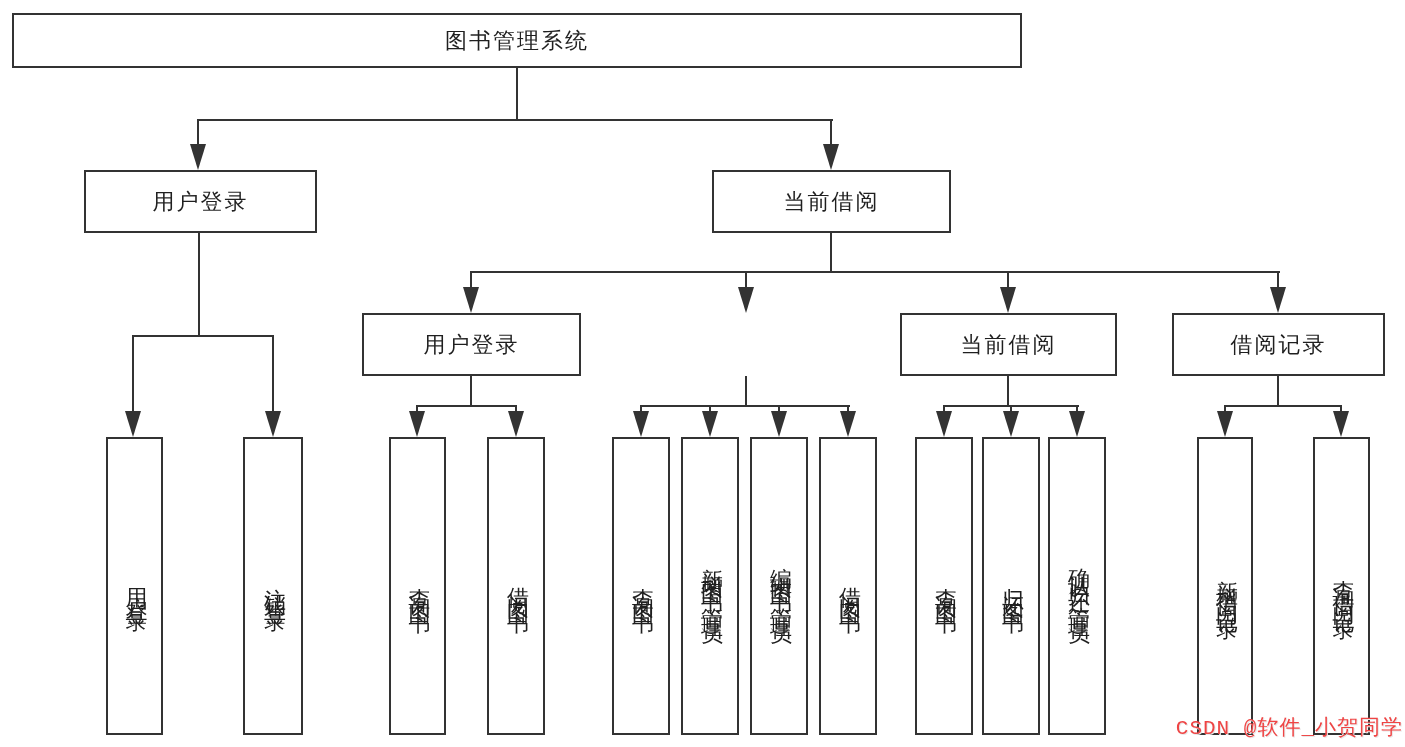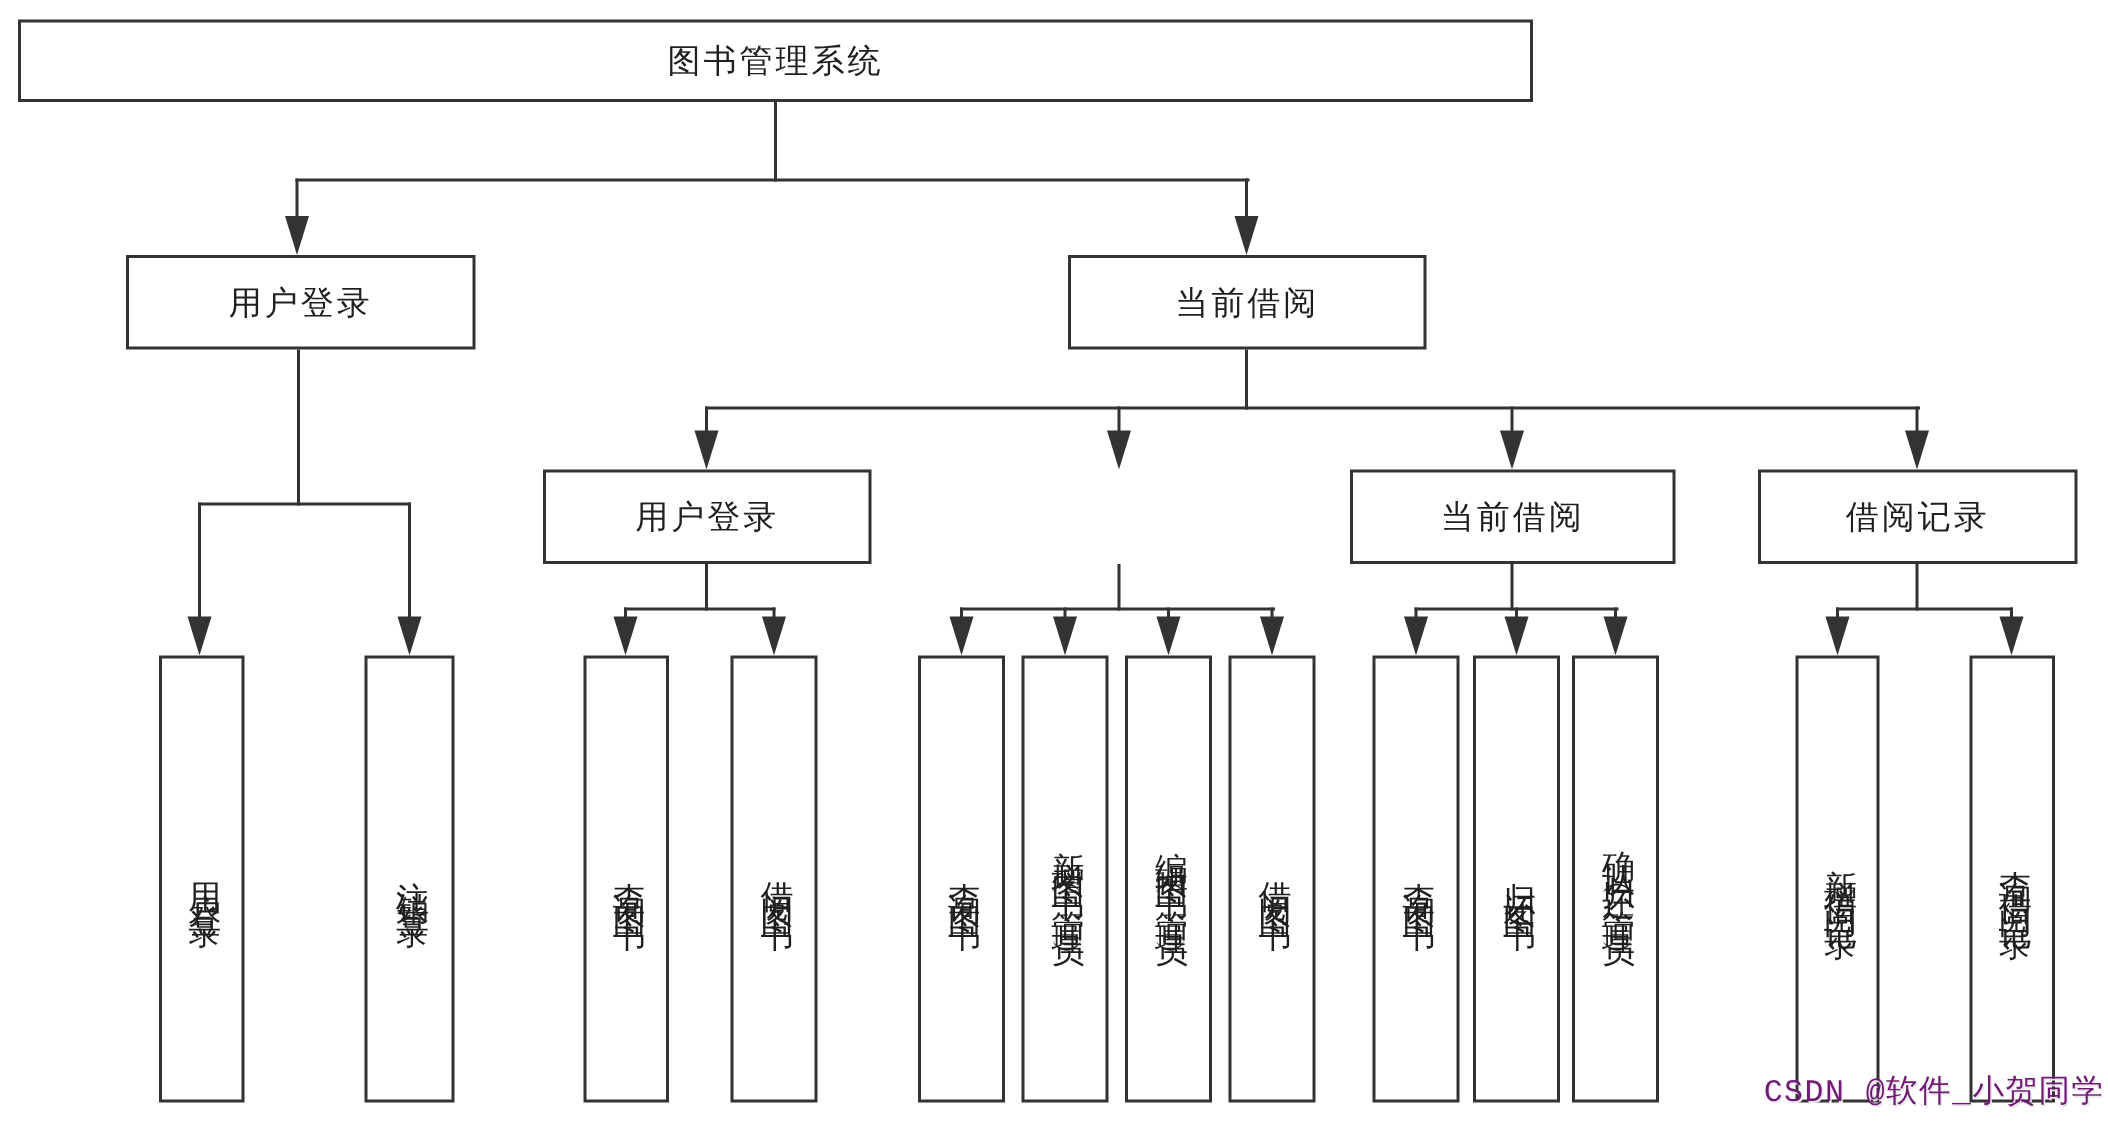--- a/index.html
+++ b/index.html
@@ -50,21 +50,21 @@
     height: 0;
     border-left: 8px solid transparent;
     border-right: 8px solid transparent;
     border-top: 26px solid #333333;
   }
   .watermark {
     position: absolute;
     top: 713px;
     right: 2px;
     font-size: 21px;
-    color: #701a75;
+    color: #ef4444;
     letter-spacing: 1px;
     text-shadow: 1px 1px 0 #e8e8e8;
     white-space: nowrap;
   }
 </style>
 </head>
 <body>
 
 <div class="stage">
 

